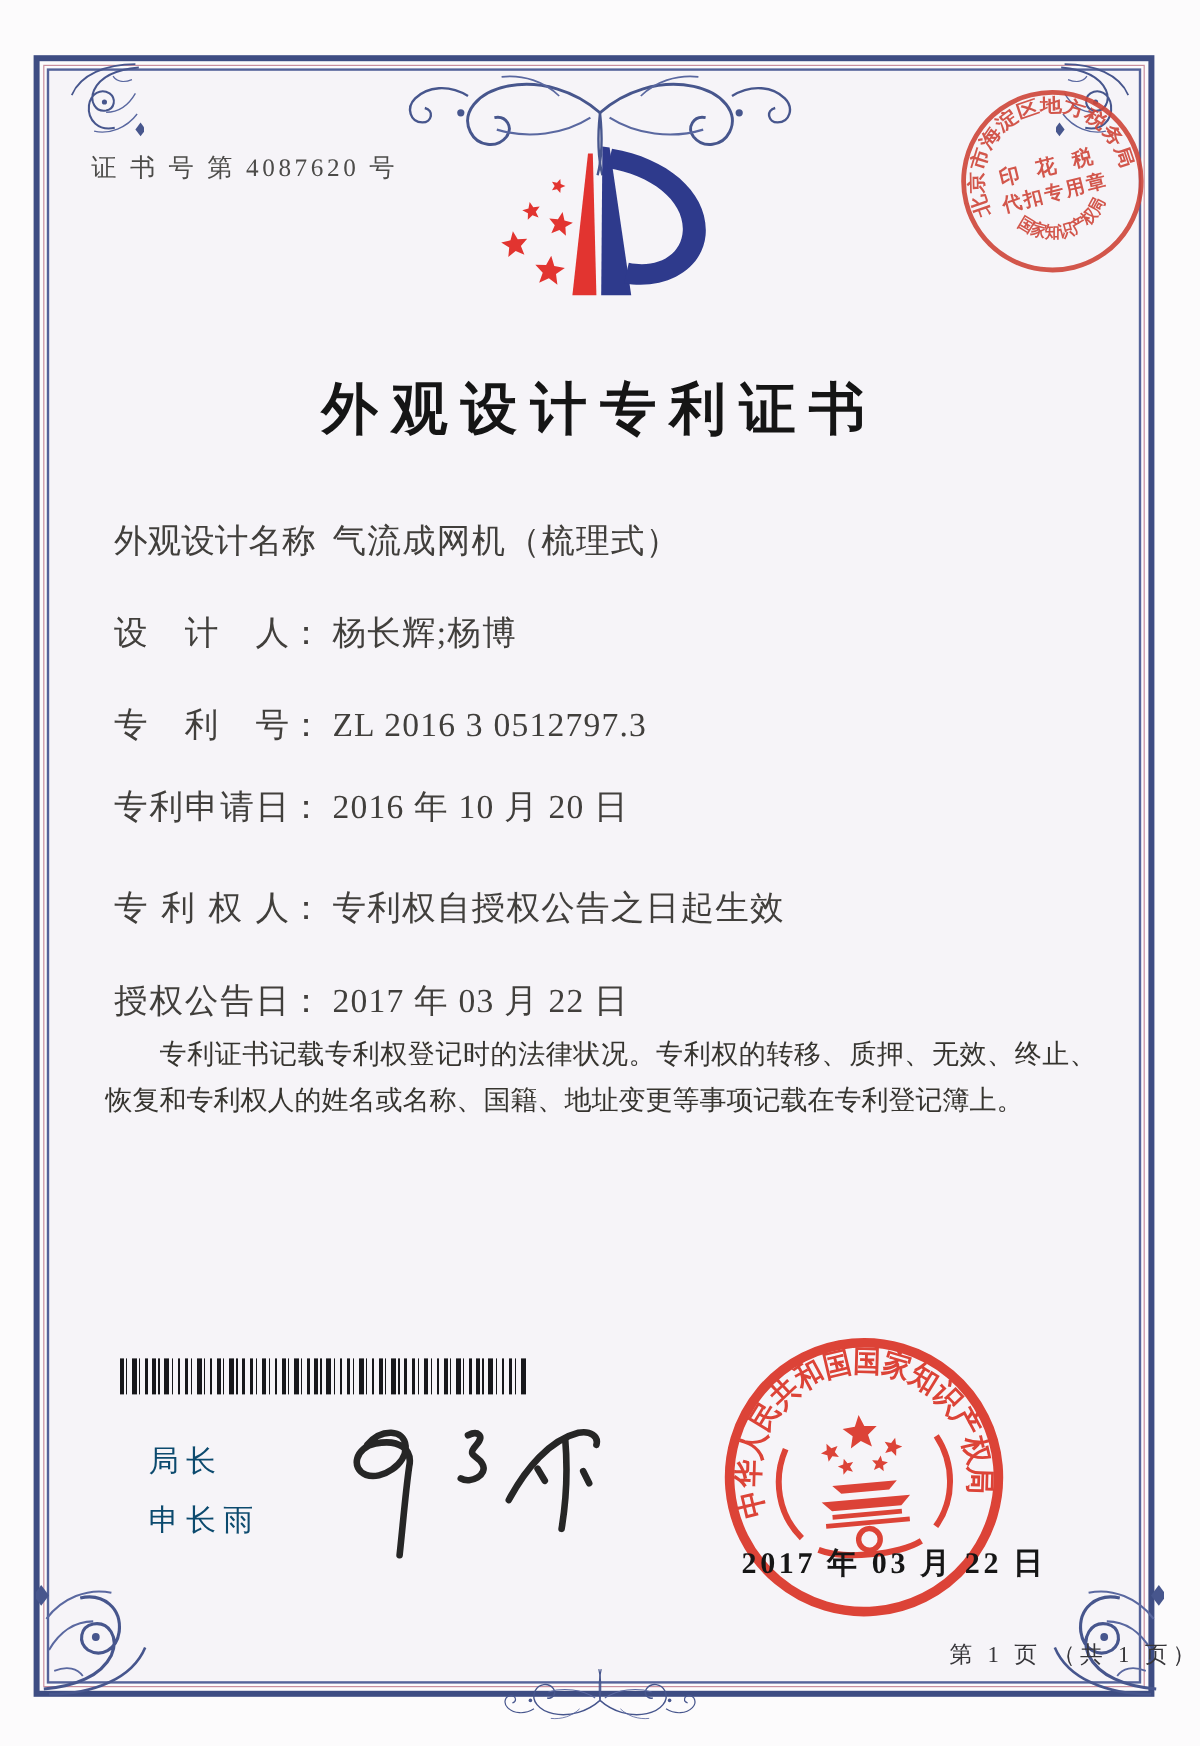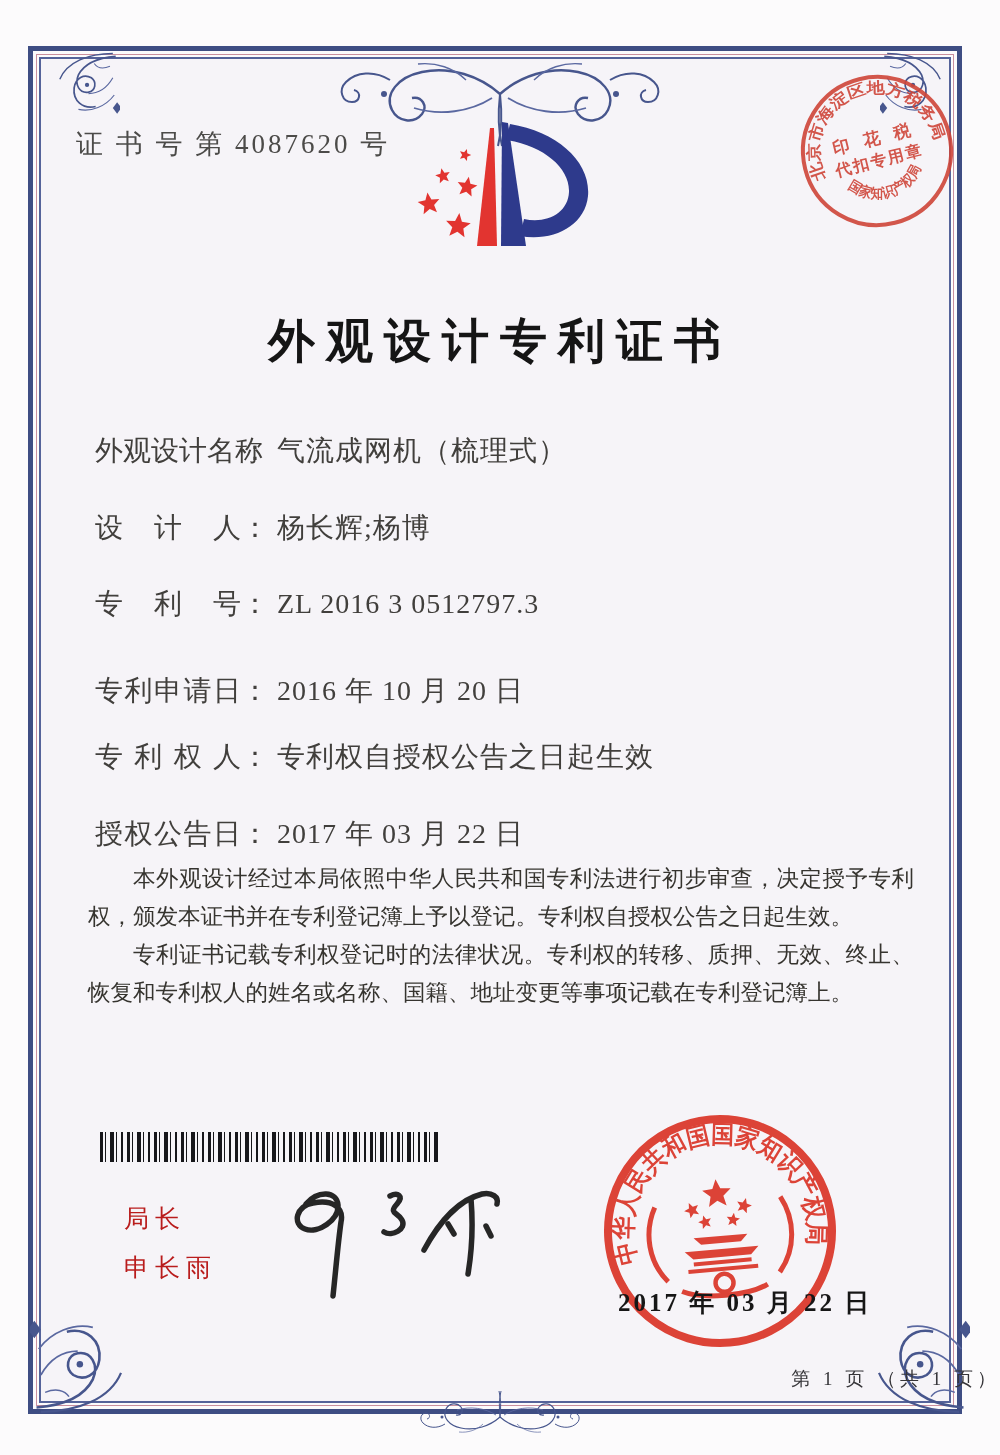--- a/index.html
+++ b/index.html
@@ -11,40 +11,40 @@
   
   .frame-outer{position:absolute;left:28px;top:46px;width:934px;height:1368px;
     border:5px solid #3e4d83;box-sizing:border-box;}
   .frame-mid{position:absolute;left:36px;top:54px;width:918px;height:1352px;
     border:1px solid #c98f9e;box-sizing:border-box;}
   .frame-inner{position:absolute;left:39px;top:57px;width:912px;height:1346px;
     border:2px solid #55639a;box-sizing:border-box;background:#f6f4f8;}
   .guilloche{position:absolute;left:41px;top:59px;width:908px;height:1342px;}
   .ornament{position:absolute;pointer-events:none;}
   
-  .cert-no{position:absolute;left:76px;top:126px;font-size:27px;letter-spacing:3px;color:#4c4b49;}
+  .cert-no{position:absolute;left:76px;top:126px;font-size:21px;letter-spacing:3px;color:#4c4b49;}
   .logo{position:absolute;left:398px;top:110px;}
   .title{position:absolute;left:0;top:280px;width:100%;text-align:center;
     font-size:47px;font-weight:bold;letter-spacing:11px;color:#151515;margin-top:30px;}
   .fields{position:absolute;left:95px;top:424px;width:800px;}
   .field-row{position:absolute;left:0;font-size:28px;color:#413f3c;white-space:nowrap;}
   .field-label{display:inline-block;width:146px;text-align:justify;text-align-last:justify;vertical-align:bottom;}
   .field-colon{display:inline-block;}
   .field-value{padding-left:8px;letter-spacing:1px;}
   .body-text{position:absolute;left:88px;top:860px;width:826px;
     font-size:22.5px;line-height:38px;text-align:justify;color:#36342f;}
   .body-text p{margin:0;text-indent:2em;}
   .barcode{position:absolute;left:100px;top:1132px;width:340px;height:30px;
     background:repeating-linear-gradient(90deg,
       #17171b 0 3px,#f6f4f8 3px 5px,#17171b 5px 6px,#f6f4f8 6px 10px,
       #17171b 10px 14px,#f6f4f8 14px 16px,#17171b 16px 17px,#f6f4f8 17px 21px,
       #17171b 21px 23px,#f6f4f8 23px 27px);}
   .director{position:absolute;left:124px;top:1194px;
     font-family:"Liberation Sans","DejaVu Sans",sans-serif;
-    font-size:25px;letter-spacing:6px;line-height:49px;color:#b91c1c;}
+    font-size:25px;letter-spacing:6px;line-height:49px;color:#0c4a6e;}
   .signature{position:absolute;left:255px;top:1168px;}
   .tax-stamp{position:absolute;left:782px;top:56px;transform:rotate(-14deg);opacity:.9;}
   .seal{position:absolute;left:595px;top:1106px;transform:rotate(-5deg);opacity:.94;}
   .issue-date{position:absolute;left:618px;top:1286px;font-size:25px;font-weight:600;
     letter-spacing:3px;color:#161616;z-index:6;}
   .footer{position:absolute;left:0;top:1366px;width:100%;text-align:right;
     font-size:19px;letter-spacing:4px;color:#37363a;}
 </style>
 </head>
 <body>
@@ -126,27 +126,26 @@
       <path d="M112 14 C160 22 193 52 190 86 C187 116 155 132 122 126 L126 109 C149 114 170 103 171 82 C172 58 146 36 108 30 Z"></path>
     </g>
   </svg>
 
   <div class="title">外观设计专利证书</div>
 
   <div class="fields">
     <div class="field-row" style="top:8px"><span class="field-label">外观设计名称</span><span class="field-colon">：</span><span class="field-value">气流成网机（梳理式）</span></div>
     <div class="field-row" style="top:85px"><span class="field-label">设计人</span><span class="field-colon">：</span><span class="field-value">杨长辉;杨博</span></div>
     <div class="field-row" style="top:161px"><span class="field-label">专利号</span><span class="field-colon">：</span><span class="field-value">ZL 2016 3 0512797.3</span></div>
-    <div class="field-row" style="top:248px"><span class="field-label">专利申请日</span><span class="field-colon">：</span><span class="field-value">2016 年 10 月 20 日</span></div>
+    <div class="field-row" style="top:230px"><span class="field-label">专利申请日</span><span class="field-colon">：</span><span class="field-value">2016 年 10 月 20 日</span></div>
     <div class="field-row" style="top:314px"><span class="field-label">专利权人</span><span class="field-colon">：</span><span class="field-value">专利权自授权公告之日起生效</span></div>
     <div class="field-row" style="top:391px"><span class="field-label">授权公告日</span><span class="field-colon">：</span><span class="field-value">2017 年 03 月 22 日</span></div>
   </div>
 
   <div class="body-text">
-    <p>本外观设计经过本局依照中华人民共和国专利法进行初步审查，决定授予专利权，颁发本证书并在专利登记簿上予以登记。专利权自授权公告之日起生效。</p>
     <p>专利证书记载专利权登记时的法律状况。专利权的转移、质押、无效、终止、恢复和专利权人的姓名或名称、国籍、地址变更等事项记载在专利登记簿上。</p>
   </div>
 
   <div class="barcode"></div>
 
   <div class="director">
     <div>局长</div>
     <div>申长雨</div>
   </div>
 

